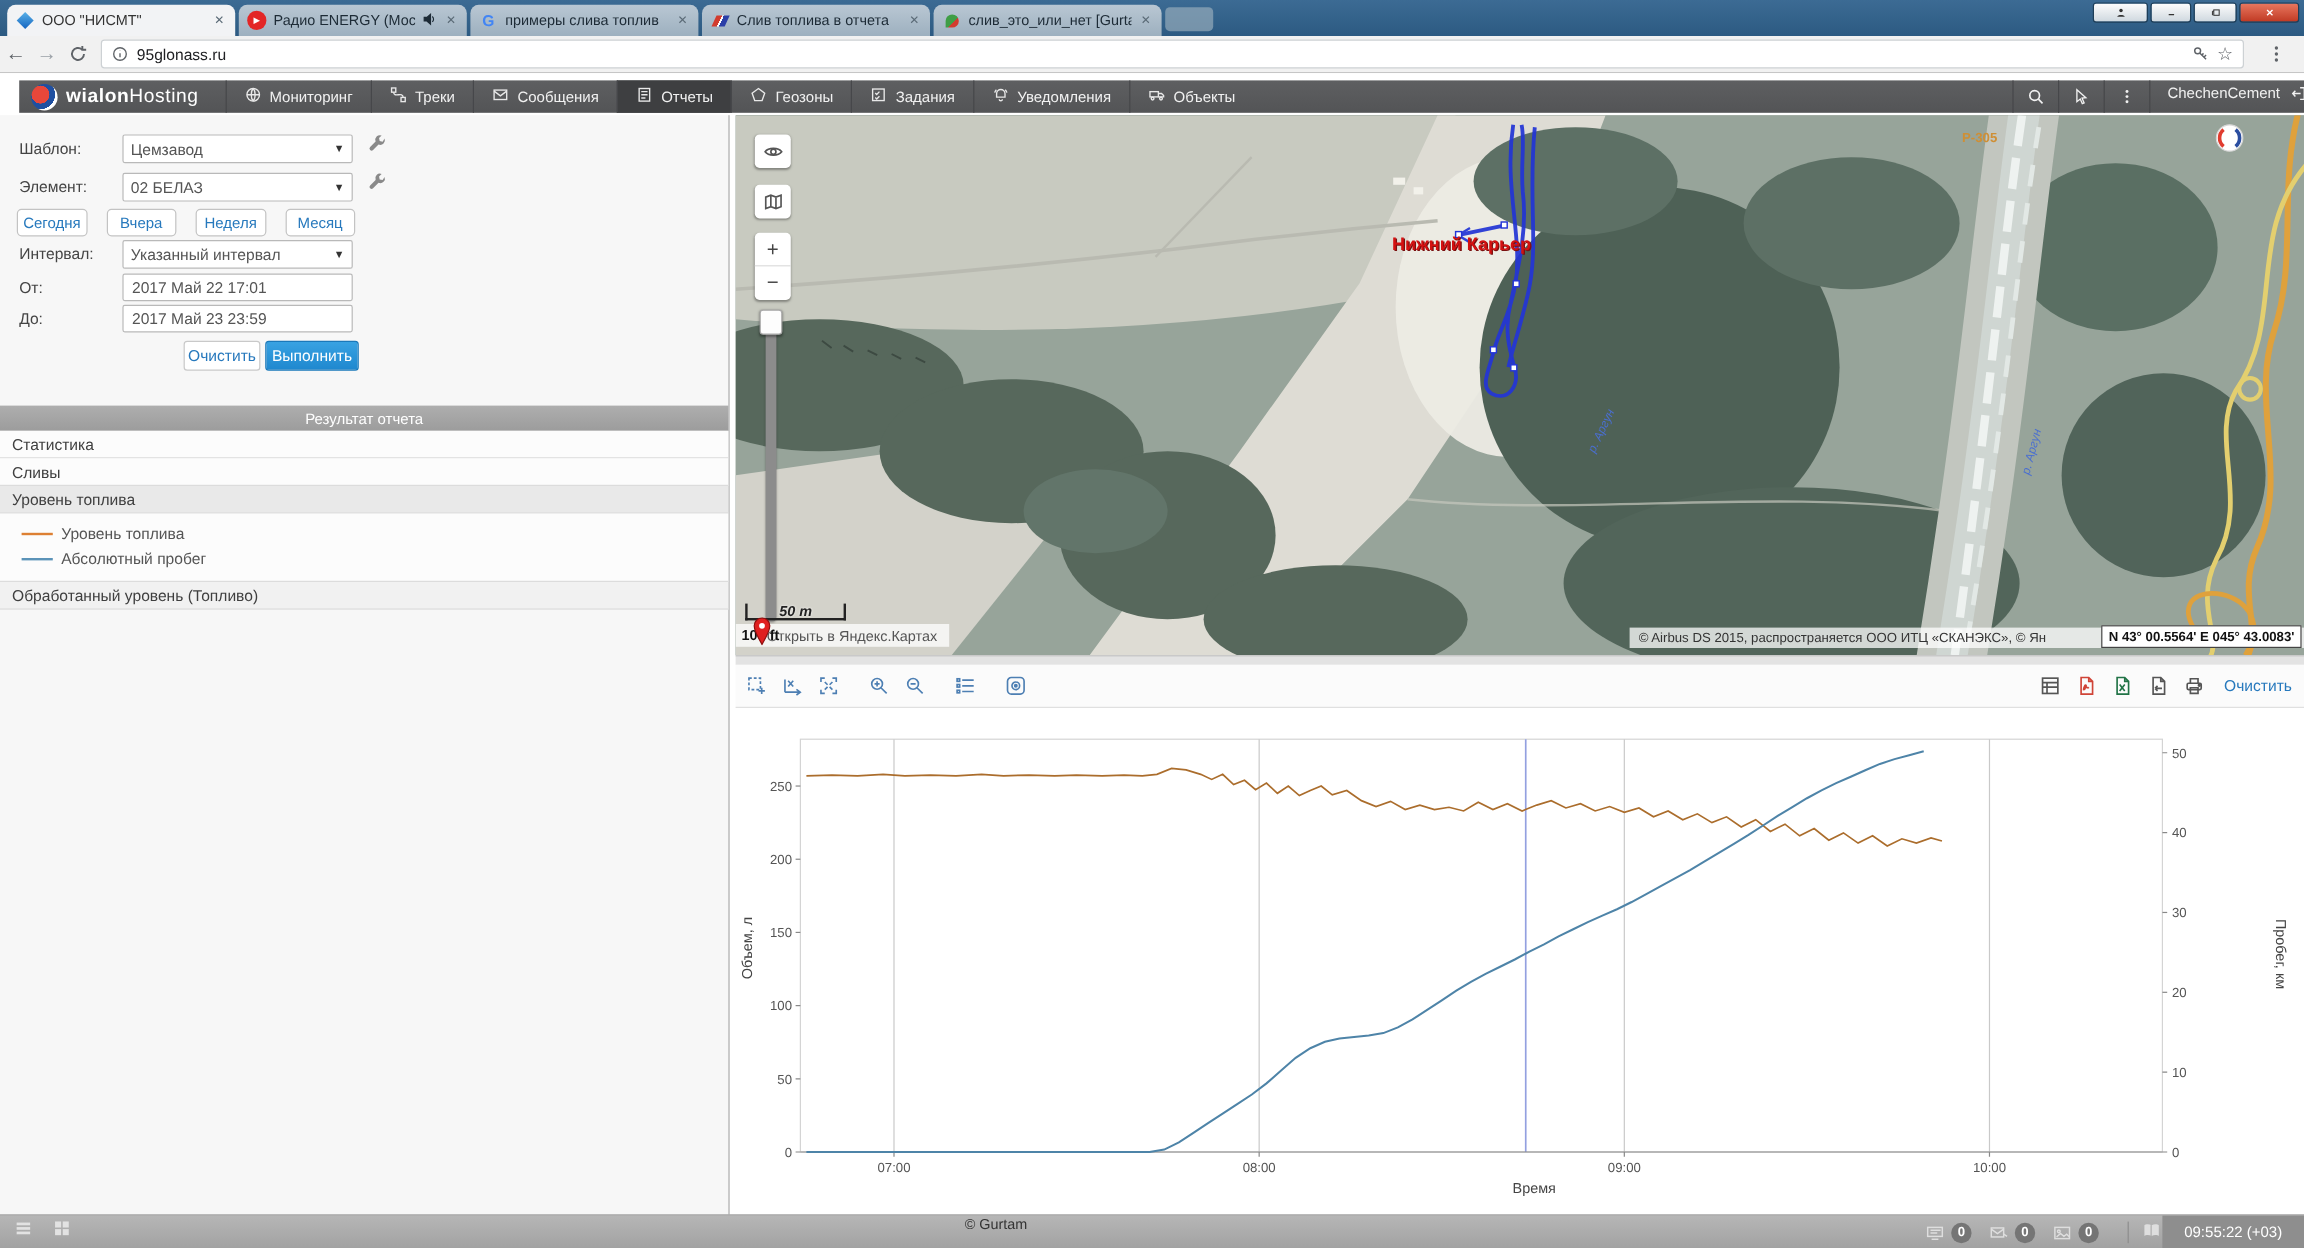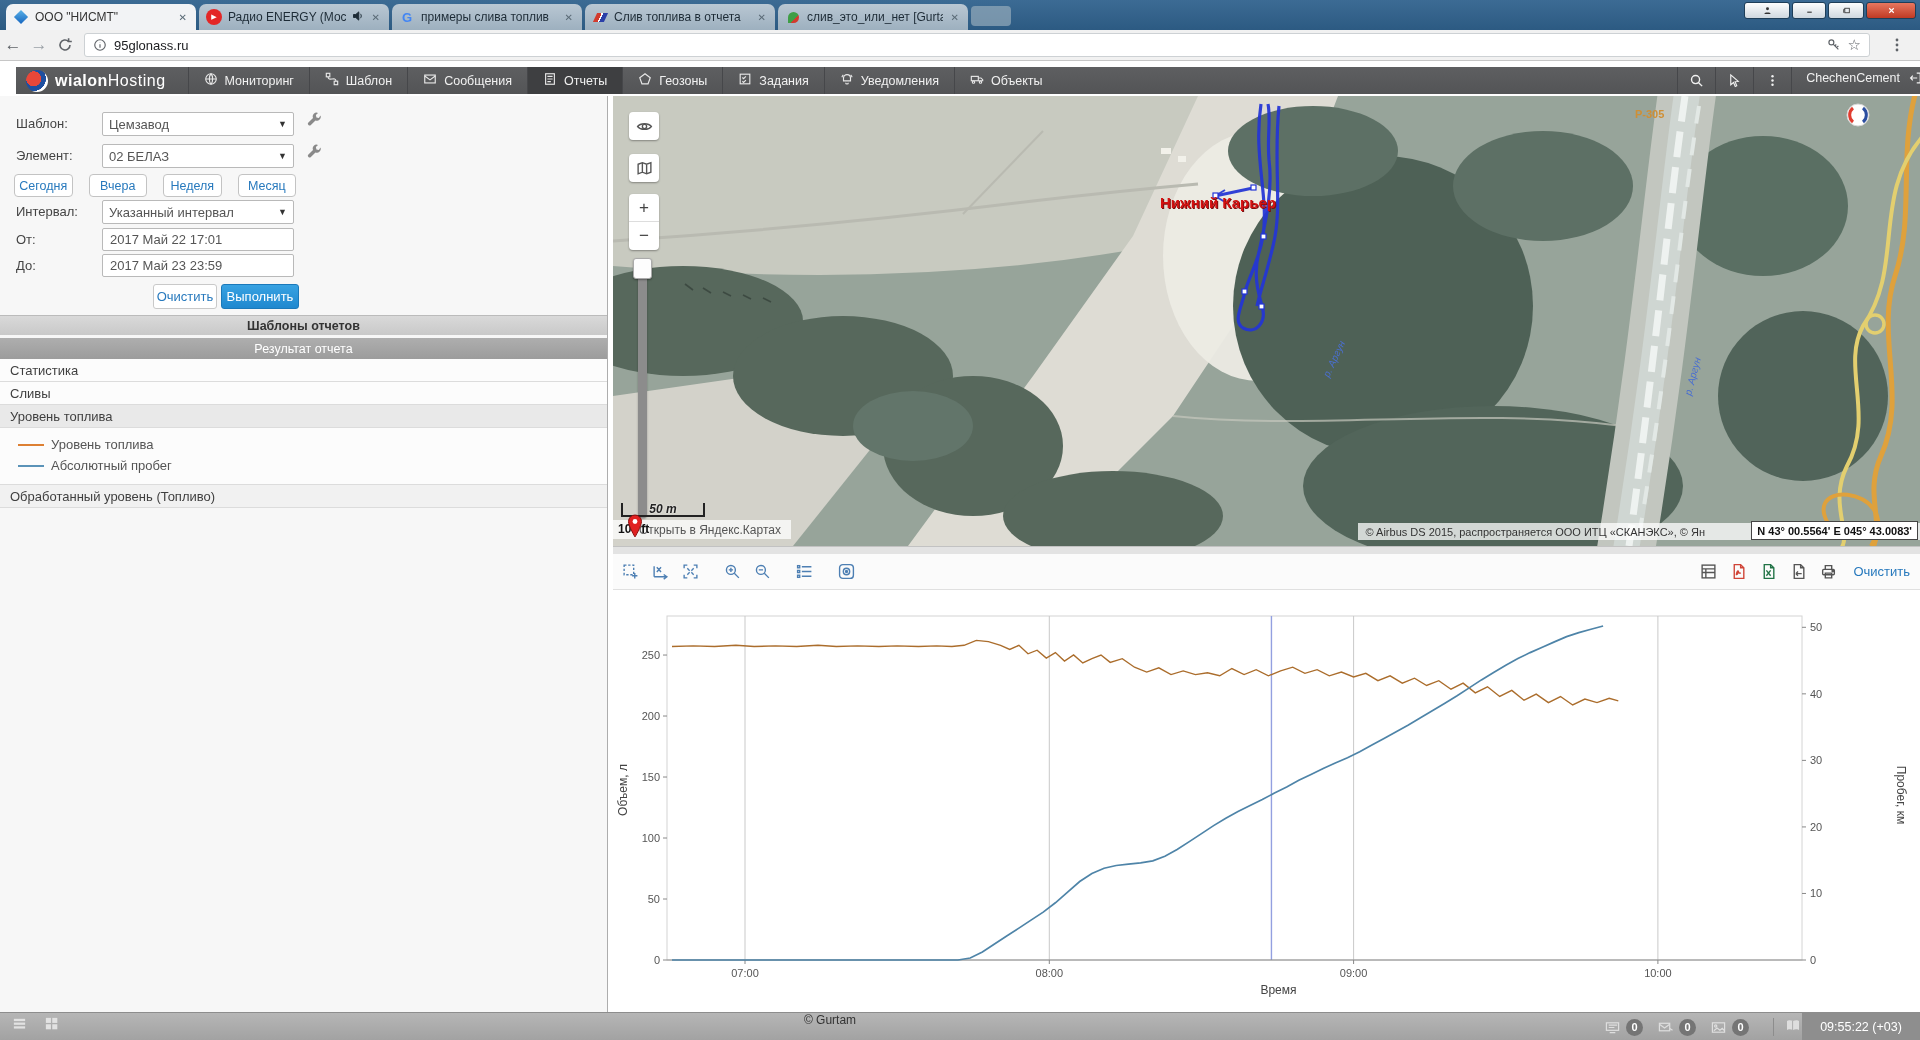--- a/index.html
+++ b/index.html
@@ -268,21 +268,21 @@
               <path d="M2,8 h12 M8,2 c2.5,2.5 2.5,9.5 0,12 M8,2 c-2.5,2.5 -2.5,9.5 0,12"></path>
             </svg></span>
           <span>Мониторинг</span>
         </div>
         <div class="nav-item">
           <span class="nav-item-ic"><svg viewBox="0 0 16 16" fill="none" stroke="currentColor" stroke-width="1.3">
               <rect x="1.5" y="1.5" width="4" height="4"></rect>
               <rect x="10.5" y="10.5" width="4" height="4"></rect>
               <path d="M3.5,5.5 C3.5,11.5 12.5,4.5 12.5,10.5"></path>
             </svg></span>
-          <span>Шаблон</span>
+          <span>Треки</span>
         </div>
         <div class="nav-item">
           <span class="nav-item-ic"><svg viewBox="0 0 16 16" fill="none" stroke="currentColor" stroke-width="1.3">
               <rect x="2" y="3.5" width="12" height="9"></rect>
               <path d="M2,4.5 L8,9 L14,4.5"></path>
             </svg></span>
           <span>Сообщения</span>
         </div>
         <div class="nav-item active">
           <span class="nav-item-ic"><svg viewBox="0 0 16 16" fill="none" stroke="currentColor" stroke-width="1.3">
@@ -383,21 +383,20 @@
 
     <span class="f-label" style="top:136px">От:</span>
     <input class="inputbox" style="top: 132px;" readonly="" value="2017 Май 22 17:01">
 
     <span class="f-label" style="top:162px">До:</span>
     <input class="inputbox" style="top: 158px;" readonly="" value="2017 Май 23 23:59">
 
     <div class="btn-clear">Очистить</div>
     <div class="btn-exec">Выполнить</div>
 
-    <div class="sec-h1">Шаблоны отчетов</div>
     <div class="sec-h2">Результат отчета</div>
     <div class="report-rows">
         <div class="rep-row">Статистика</div>
         <div class="rep-row">Сливы</div>
         <div class="rep-row shade">Уровень топлива</div>
         <div class="legend-block">
           <div class="legend-line">
             <div class="legend-swatch" style="background: rgb(221, 128, 51);"></div>
             <span class="legend-label">Уровень топлива</span>
           </div>

